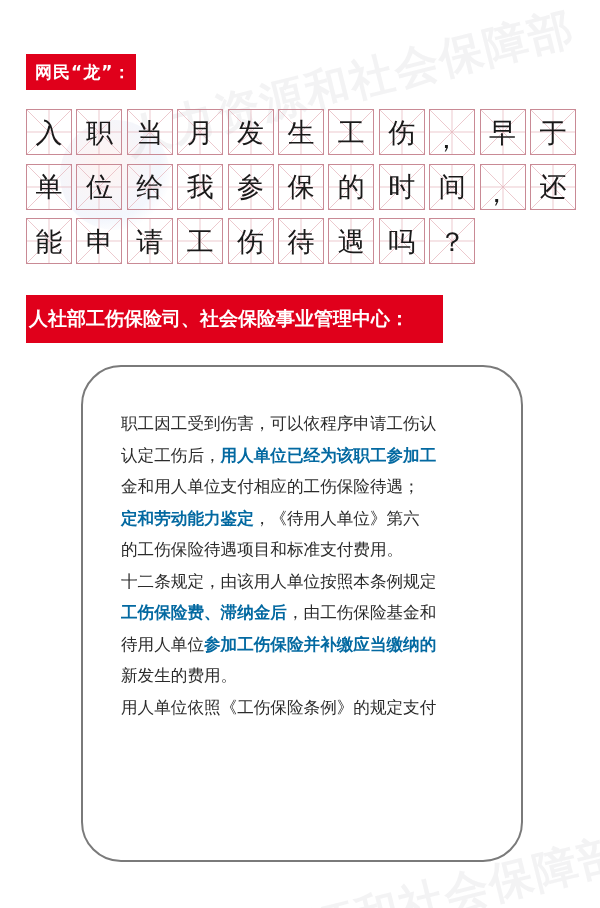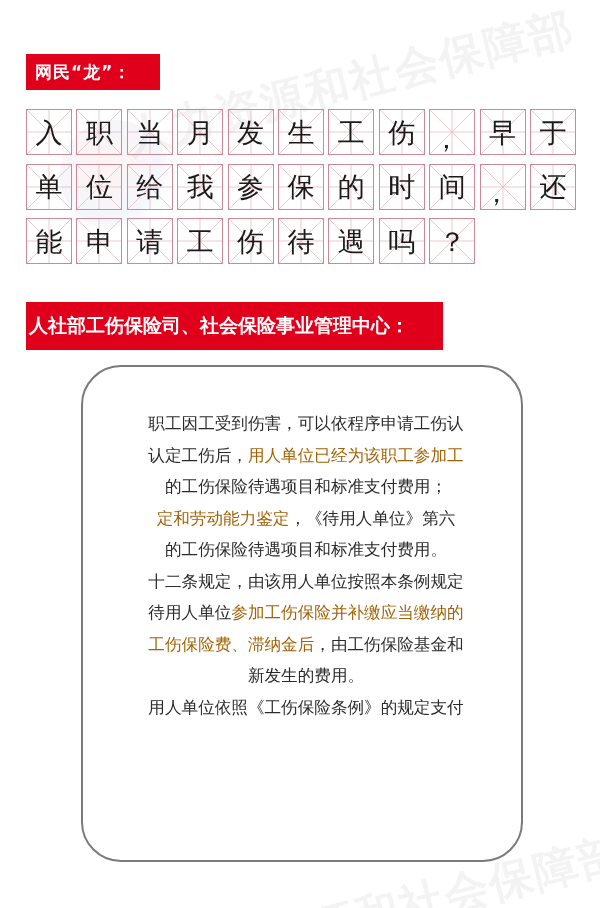--- a/index.html
+++ b/index.html
@@ -16,47 +16,47 @@
   .wm2 { left: 170px; top: 935px; }
   .wm-logo {
     position: absolute; left: 60px; top: 120px; width: 110px; height: 110px; border-radius: 50%;
     background: radial-gradient(circle at 40% 40%, rgba(255,140,120,0.10), rgba(140,170,230,0.10) 60%, rgba(255,255,255,0) 75%);
     z-index: 0;
   }
   .tag {
     position: absolute; background: #e0001b; color: #fff; font-weight: bold; z-index: 2;
     display: flex; align-items: center; box-sizing: border-box;
   }
-  .tag1 { left: 26px; top: 54px; width: 134px; height: 36px; font-size: 17px; padding-left: 9px; letter-spacing: 1px; }
-  .tag2 { left: 26px; top: 302px; width: 417px; height: 48px; font-size: 19px; padding-left: 3px; letter-spacing: 0px; }
+  .tag1 { left: 26px; top: 54px; width: 110px; height: 36px; font-size: 17px; padding-left: 9px; letter-spacing: 1px; }
+  .tag2 { left: 26px; top: 295px; width: 417px; height: 48px; font-size: 19px; padding-left: 3px; letter-spacing: 0px; }
 
   .grid { position: absolute; left: 26px; top: 109px; z-index: 2; }
   .grid-row { display: flex; height: 46px; margin-bottom: 8.5px; }
   .cell {
     width: 46px; height: 46px; box-sizing: border-box; margin-right: 4.4px;
     border: 1.5px solid #c98a95; position: relative; background: transparent;
     display: flex; align-items: center; justify-content: center;
   }
   .cell svg.guides { position: absolute; left: 0; top: 0; width: 100%; height: 100%; }
   .cell .ch {
     position: relative; z-index: 1; font-family: "DejaVu Serif", "Liberation Serif", serif;
     font-size: 27px; color: #1a1a1a; line-height: 1;
   }
   .cell .ch.punct { transform: translate(-6px, 6px); }
 
   .answer-box {
     position: absolute; left: 81px; top: 365px; width: 442px; height: 497px; box-sizing: border-box;
-    border: 2px solid #7a7a7a; border-radius: 40px; background: #fff; z-index: 2; text-align: center;
+    border: 2px solid #7a7a7a; border-radius: 40px; background: #fff; z-index: 2;
   }
   .answer-text {
     position: absolute; left: 38px; top: 41px; width: 370px;
     font-size: 16.6px; line-height: 31.5px; color: #2b2b2b;
   }
   .answer-text .line { display: block; white-space: nowrap; }
-  .answer-text .hl { color: #a16207; font-weight: normal; }
+  .answer-text .hl { color: #0369a1; font-weight: bold; }
 </style>
 </head>
 <body>
 
 <div class="wm-logo"></div>
 <div class="watermark wm1">人力资源和社会保障部</div>
 <div class="watermark wm2">人力资源和社会保障部</div>
 
 <div class="tag tag1">网民“龙”：</div>
 
@@ -347,22 +347,22 @@
       </div>
     </div>
   </div>
 
 <div class="tag tag2">人社部工伤保险司、社会保险事业管理中心：</div>
 
 <div class="answer-box">
   <div class="answer-text" id="answer-text">
       <span class="line"><span>职工因工受到伤害，可以依程序申请工伤认</span></span>
       <span class="line"><span>认定工伤后，</span><span class="hl">用人单位已经为该职工参加工</span></span>
-      <span class="line"><span>的工伤保险待遇项目和标准支付费用；</span></span>
+      <span class="line"><span>金和用人单位支付相应的工伤保险待遇；</span></span>
       <span class="line"><span class="hl">定和劳动能力鉴定</span><span>，《待用人单位》第六</span></span>
       <span class="line"><span>的工伤保险待遇项目和标准支付费用。</span></span>
       <span class="line"><span>十二条规定，由该用人单位按照本条例规定</span></span>
+      <span class="line"><span class="hl">工伤保险费、滞纳金后</span><span>，由工伤保险基金和</span></span>
       <span class="line"><span>待用人单位</span><span class="hl">参加工伤保险并补缴应当缴纳的</span></span>
-      <span class="line"><span class="hl">工伤保险费、滞纳金后</span><span>，由工伤保险基金和</span></span>
       <span class="line"><span>新发生的费用。</span></span>
       <span class="line"><span>用人单位依照《工伤保险条例》的规定支付</span></span>
     </div>
 </div>
 
 </body></html>

